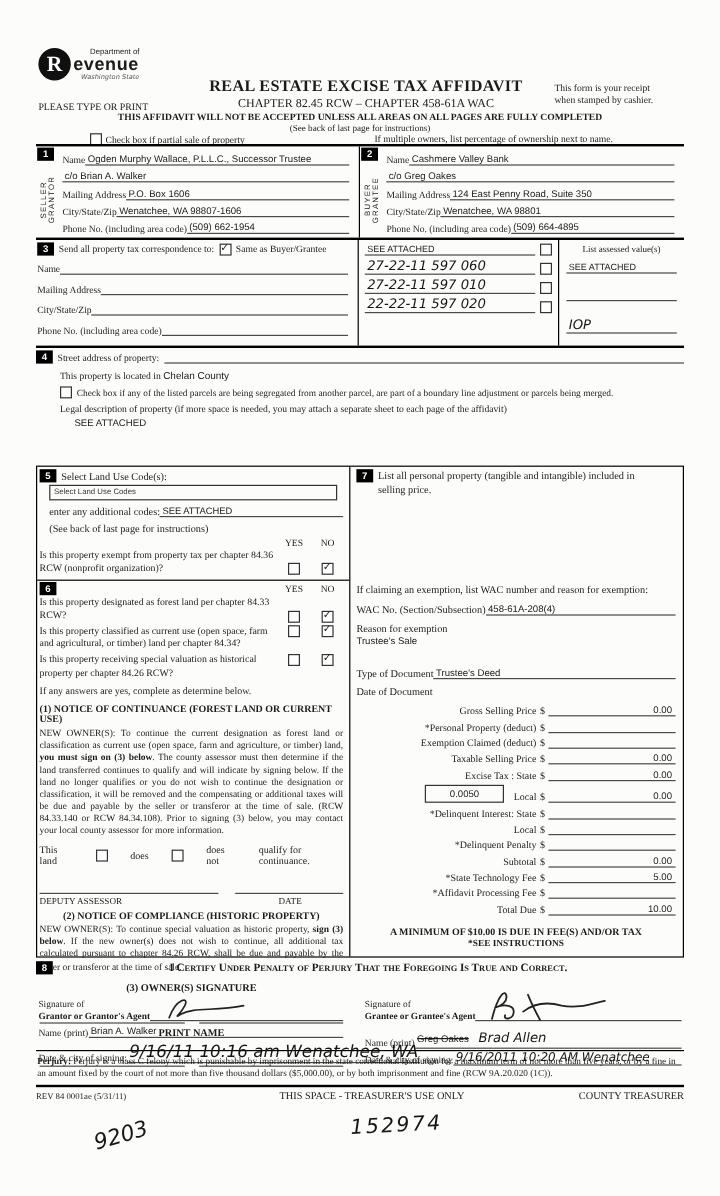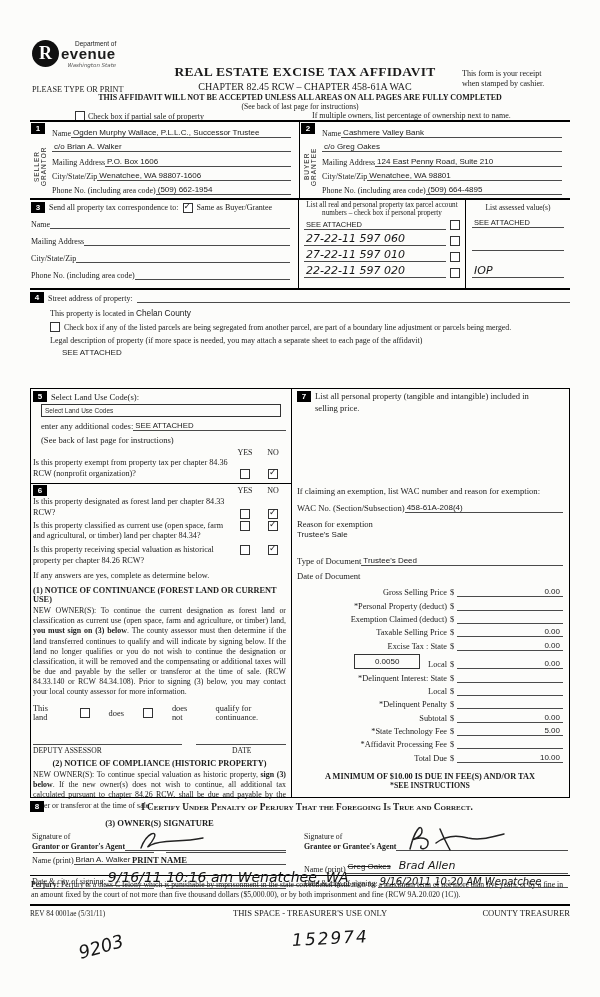--- a/index.html
+++ b/index.html
@@ -108,21 +108,21 @@
     </div>
     <div class="frow prow">
         <span class="lbl">Name</span>
       <span class="uline val">Cashmere Valley Bank</span>
       </div>
     <div class="frow prow">
         <span class="uline val">c/o Greg Oakes</span>
       </div>
     <div class="frow prow">
         <span class="lbl">Mailing Address</span>
-      <span class="uline val">124 East Penny Road, Suite 210</span>
+      <span class="uline val">124 East Penny Road, Suite 350</span>
       </div>
     <div class="frow prow">
         <span class="lbl">City/State/Zip</span>
       <span class="uline val">Wenatchee, WA  98801</span>
       </div>
     <div class="frow prow">
         <span class="lbl">Phone No. (including area code)</span>
       <span class="uline val">(509) 664-4895</span>
       </div>
   </div>
@@ -147,21 +147,20 @@
     <div class="frow" style="margin-top:7px;">
         <span class="lbl">City/State/Zip</span>
         <span class="uline"></span>
       </div>
     <div class="frow" style="margin-top:7px;">
         <span class="lbl">Phone No. (including area code)</span>
         <span class="uline"></span>
       </div>
   </div>
   <div style="width:168px;box-sizing:border-box;border-left:1px solid #000;border-right:1px solid #000;padding:1px 5px 0 5px;">
-    <div class="c3h">List all real and personal property tax parcel account numbers – check box if personal property</div>
     <div class="frow" style="margin-top:2px;gap:4px;">
         <span class="uline val" style="font-size:7.5px;">SEE ATTACHED</span>
         <span class="cb"></span>
       </div>
     <div class="frow" style="margin-top:2px;gap:4px;">
         <span class="uline hw" style="font-size:11px;">27-22-11 597 060</span>
         <span class="cb"></span>
       </div>
     <div class="frow" style="margin-top:2px;gap:4px;">
         <span class="uline hw" style="font-size:11px;">27-22-11 597 010</span>

